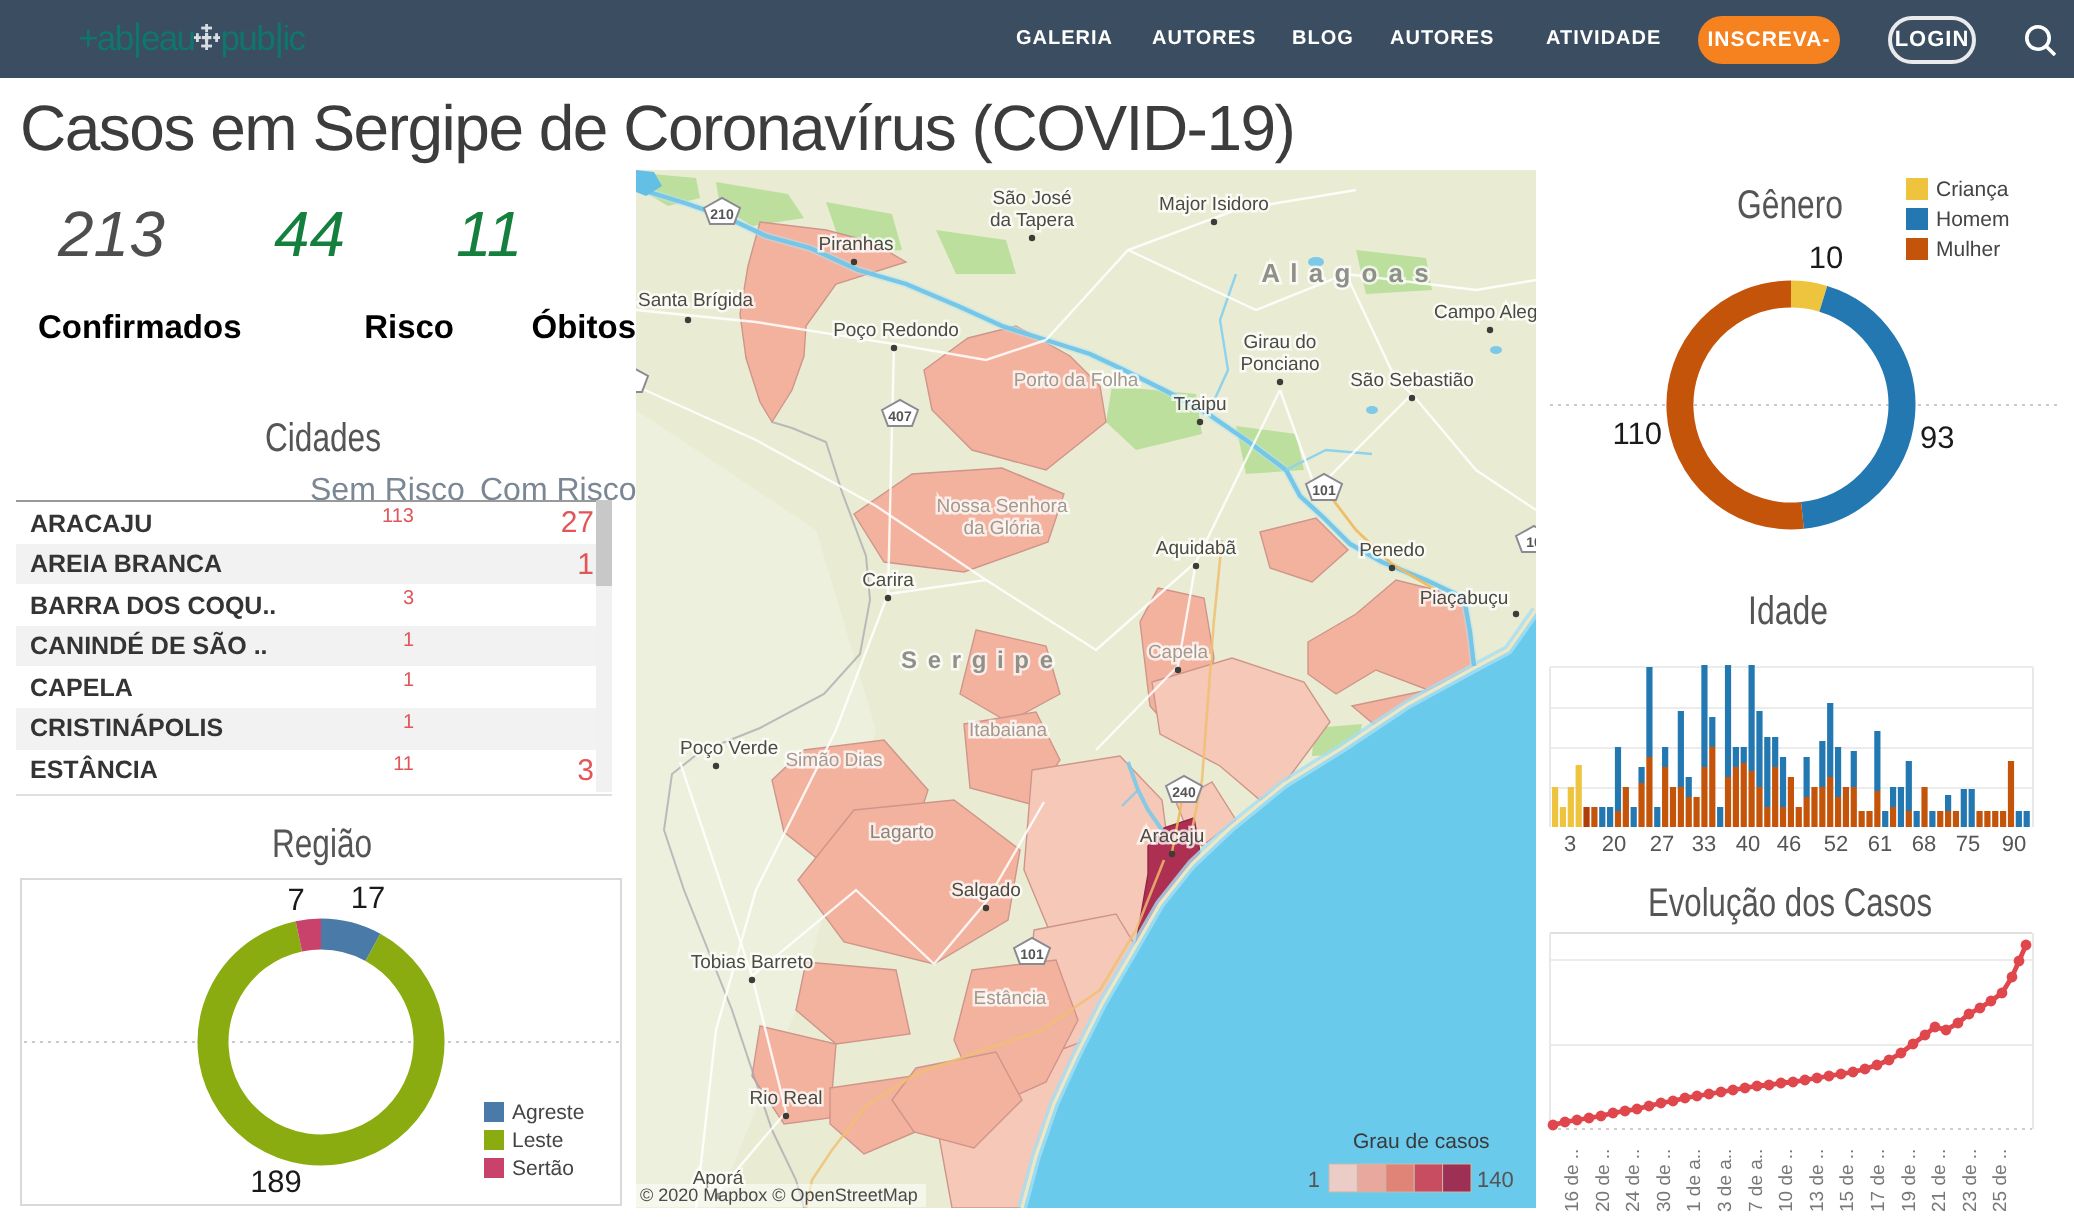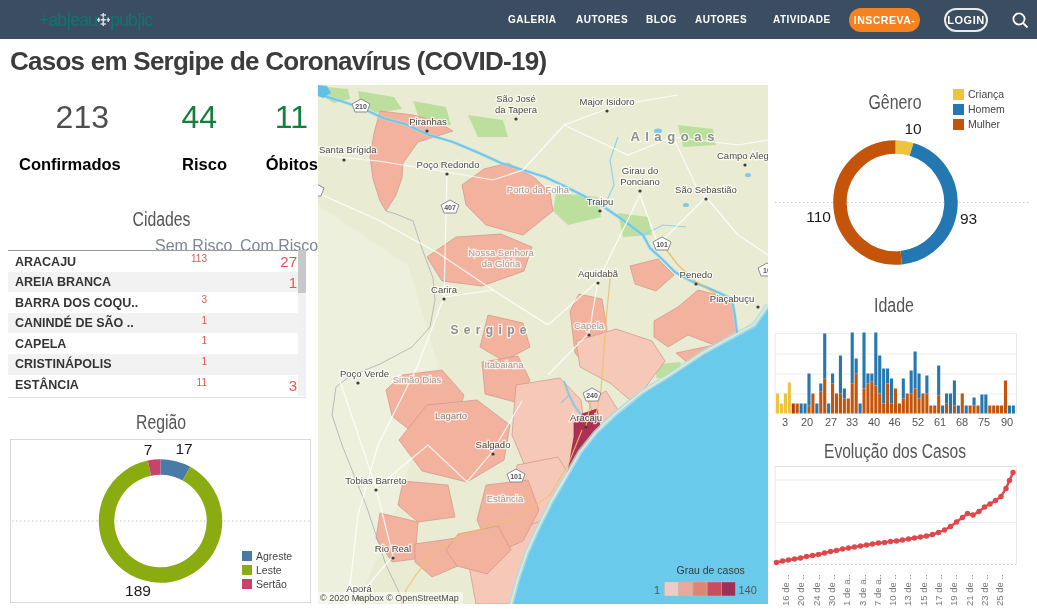--- a/index.html
+++ b/index.html
@@ -4,22 +4,22 @@
 * { margin:0; padding:0; box-sizing:border-box; }
 body { width:1037px; height:609px; font-family:"Liberation Sans",sans-serif; background:#fff; overflow:hidden; position:relative; }
 .nav { position:absolute; left:0; top:0; width:1037px; height:39px; background:#3b4d60; }
 .logo { position:absolute; left:7px; top:9px; color:#0f766e; font-size:17.5px; letter-spacing:-0.8px;margin-left:32px; }
 .menu { position:absolute; top:0; height:39px; display:flex; align-items:center; color:#fff;
   font-size:10px; font-weight:bold; letter-spacing:0.5px; }
 .btn-o { position:absolute; left:849px; top:8px; width:71px; height:24px; background:#f5821f; border-radius:12px;
   color:#fff; font-size:10.5px; font-weight:bold; letter-spacing:0.5px; text-align:center; line-height:24px; }
 .btn-l { position:absolute; left:944px; top:8px; width:44px; height:24px; border:2px solid #e8eaec; border-radius:12px;
   color:#fff; font-size:11px; font-weight:bold; letter-spacing:0.5px; text-align:center; line-height:20px; }
-h1 { position:absolute; left:10px; top:46px; font-size:26px; font-weight:bold; color:#3c3c3c; letter-spacing:-0.75px; }
-.bignum { position:absolute; top:99px; font-size:32px; color:#4e4e4e; text-align:right; }
+h1 { position:absolute; left:10px; top:46px; font-size:32px; font-weight:normal; color:#3c3c3c; letter-spacing:-0.75px; }
+.bignum { position:absolute; top:99px; font-size:32px; color:#4e4e4e; text-align:left;font-style:italic; }
 .red { color:#15803d; }
 .biglab { position:absolute; top:155px; font-size:16.5px; font-weight:bold; color:#000000; text-align:right; }
 .tbl { position:absolute; left:8px; top:250px; width:290px; border-top:1px solid #999; }
 .row { height:20.6px; position:relative; }
 .row.alt { background:#f2f2f2; }
 .cname { position:absolute; left:7px; top:3.5px; font-size:12.5px; font-weight:bold; color:#343434; }
 .v1 { position:absolute; right:91px; top:2px; font-size:10px; color:#e15759; }
 .v2 { position:absolute; right:1px; top:2px; font-size:15px; color:#e15759; }
 .hdr { position:absolute; font-size:16px; color:#7b8794; top:237px; white-space:nowrap; }
 svg text { font-family:"Liberation Sans",sans-serif; }

